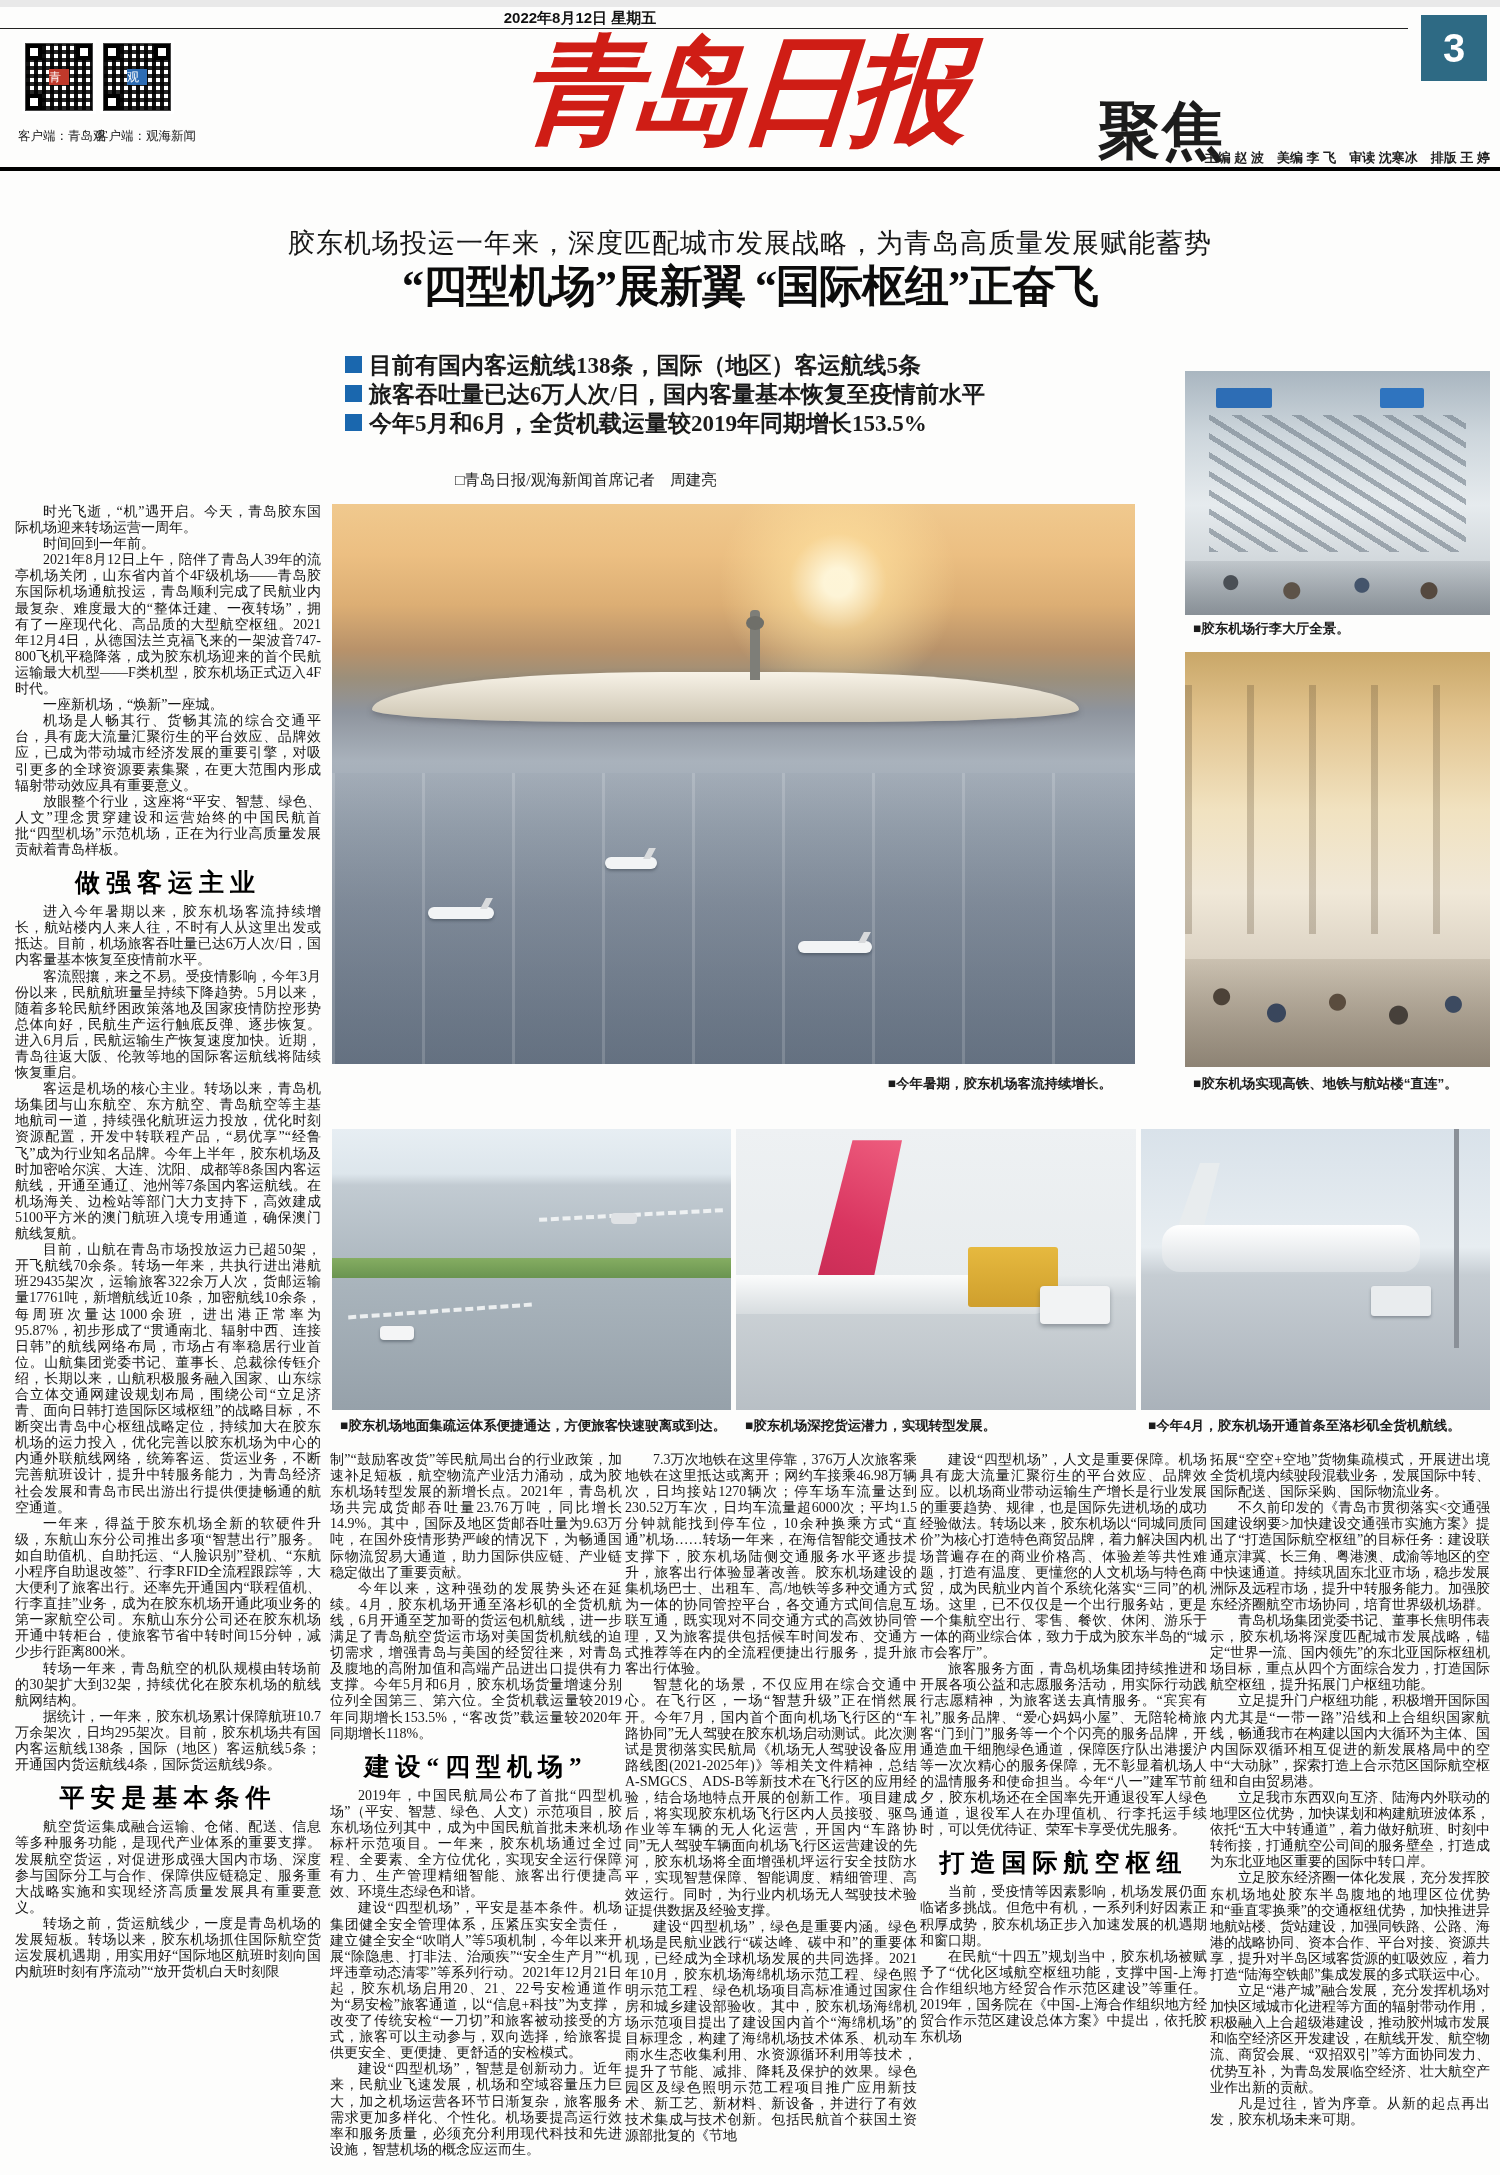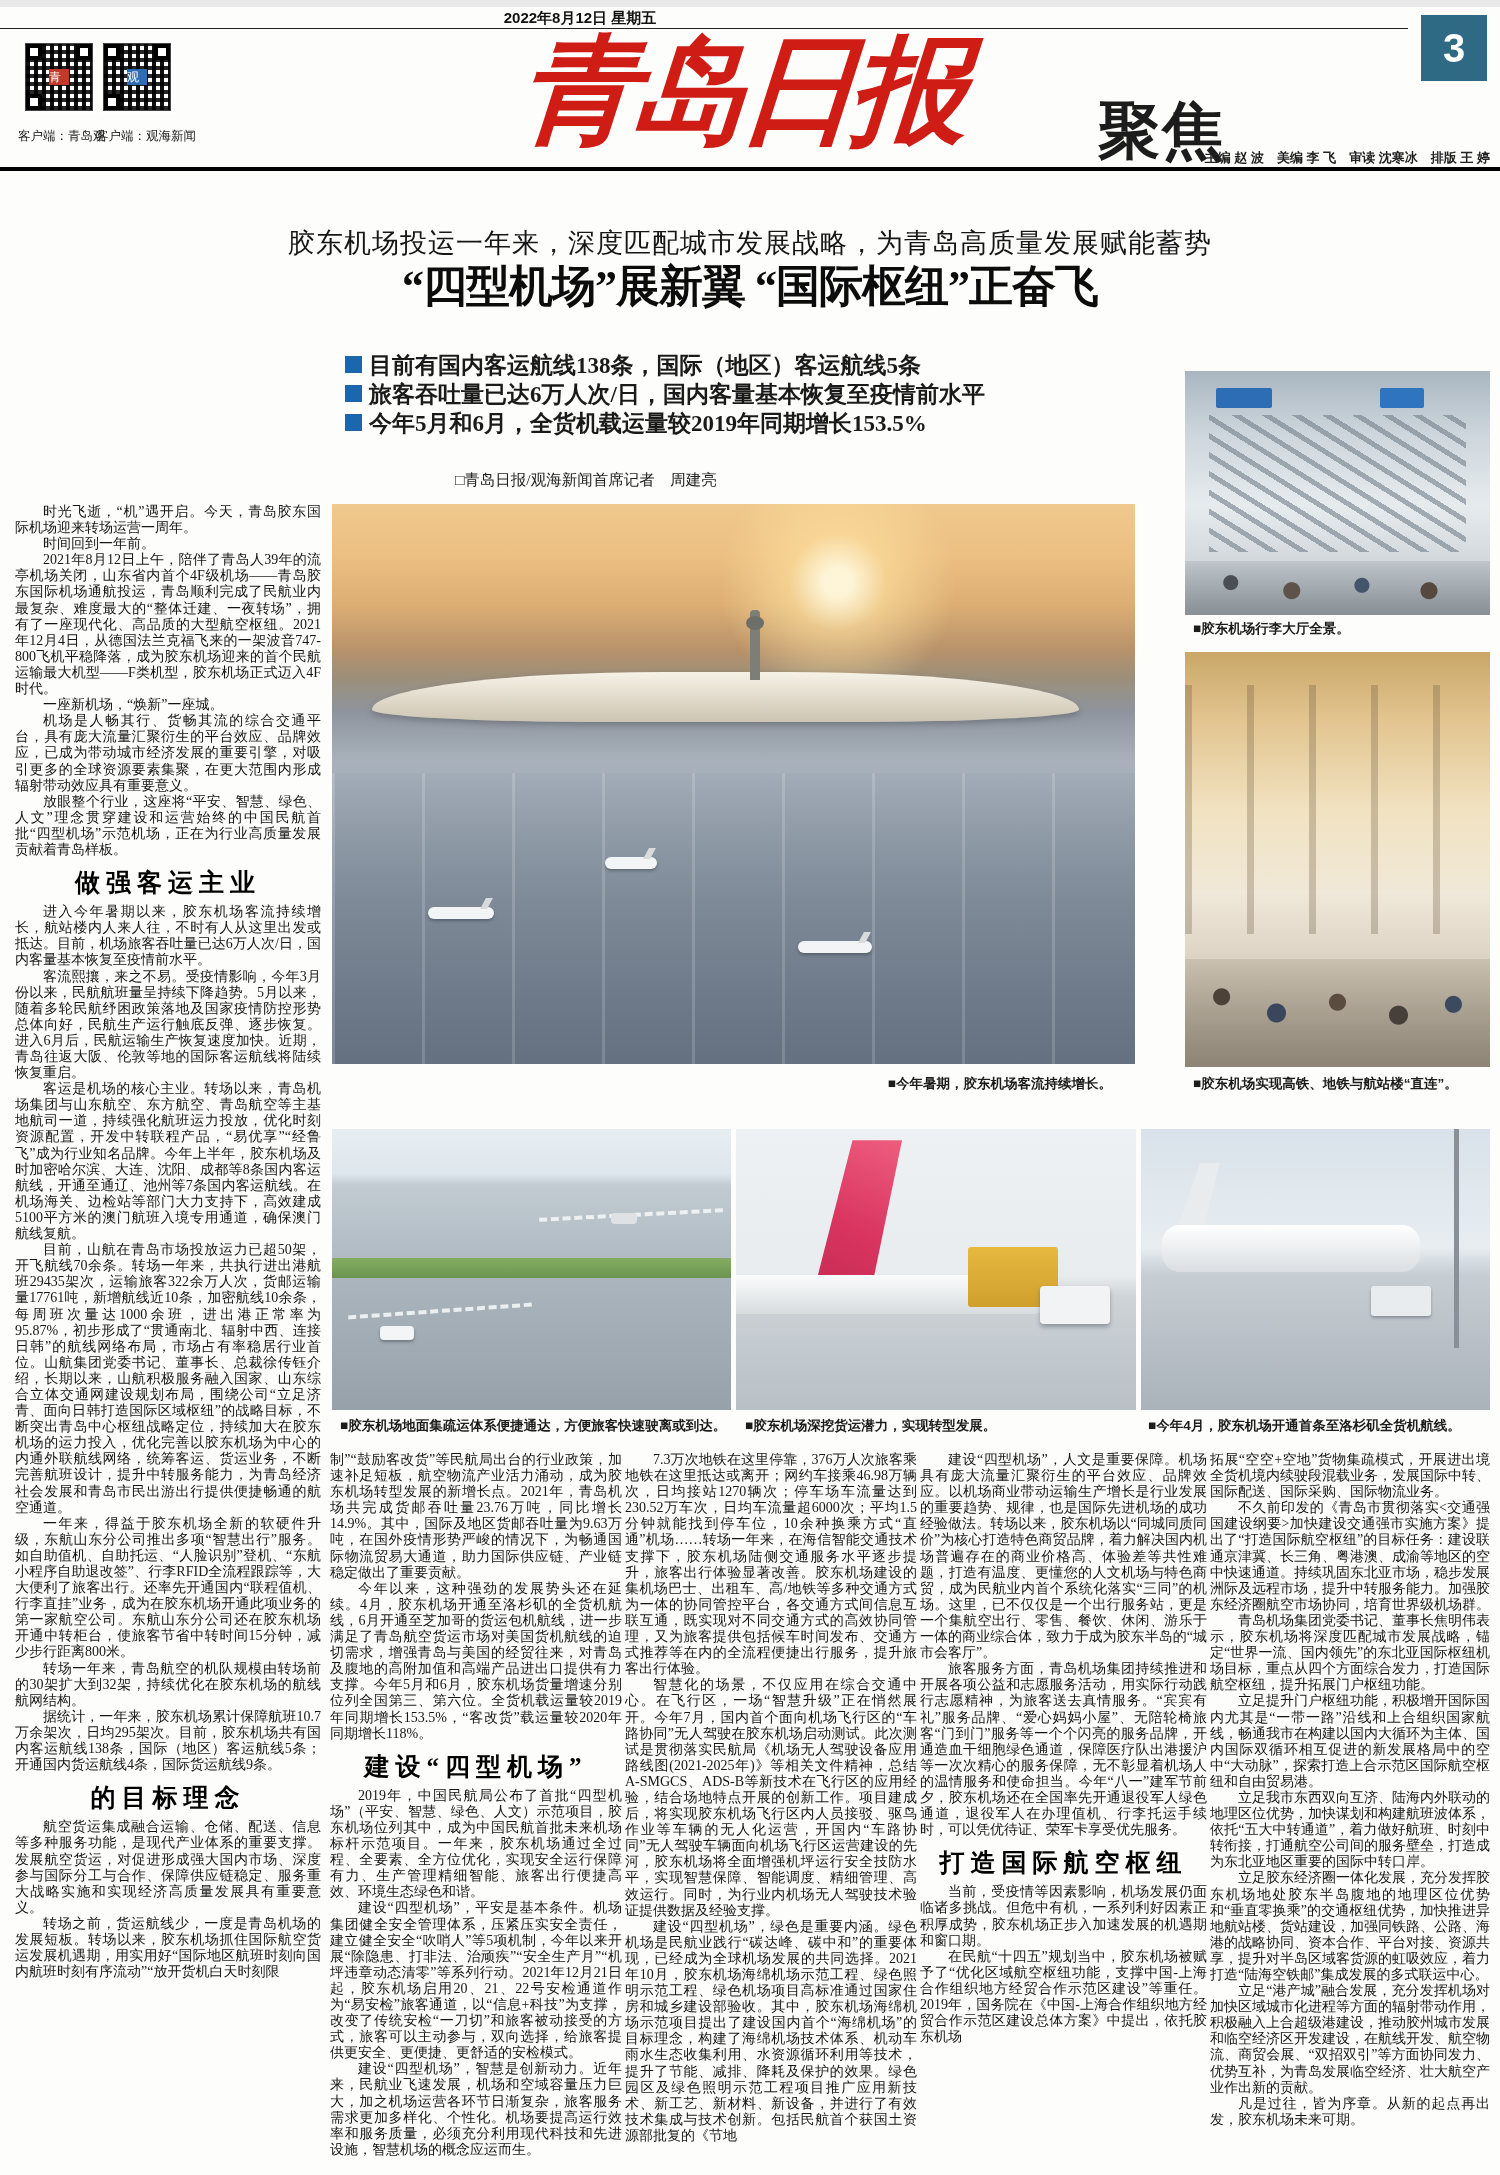--- a/index.html
+++ b/index.html
@@ -207,21 +207,21 @@
       <div class="para">机场是人畅其行、货畅其流的综合交通平台，具有庞大流量汇聚衍生的平台效应、品牌效应，已成为带动城市经济发展的重要引擎，对吸引更多的全球资源要素集聚，在更大范围内形成辐射带动效应具有重要意义。</div>
       <div class="para">放眼整个行业，这座将“平安、智慧、绿色、人文”理念贯穿建设和运营始终的中国民航首批“四型机场”示范机场，正在为行业高质量发展贡献着青岛样板。</div>
       <div class="col-head">做强客运主业</div>
       <div class="para">进入今年暑期以来，胶东机场客流持续增长，航站楼内人来人往，不时有人从这里出发或抵达。目前，机场旅客吞吐量已达6万人次/日，国内客量基本恢复至疫情前水平。</div>
       <div class="para">客流熙攘，来之不易。受疫情影响，今年3月份以来，民航航班量呈持续下降趋势。5月以来，随着多轮民航纾困政策落地及国家疫情防控形势总体向好，民航生产运行触底反弹、逐步恢复。进入6月后，民航运输生产恢复速度加快。近期，青岛往返大阪、伦敦等地的国际客运航线将陆续恢复重启。</div>
       <div class="para">客运是机场的核心主业。转场以来，青岛机场集团与山东航空、东方航空、青岛航空等主基地航司一道，持续强化航班运力投放，优化时刻资源配置，开发中转联程产品，“易优享”“经鲁飞”成为行业知名品牌。今年上半年，胶东机场及时加密哈尔滨、大连、沈阳、成都等8条国内客运航线，开通至通辽、池州等7条国内客运航线。在机场海关、边检站等部门大力支持下，高效建成5100平方米的澳门航班入境专用通道，确保澳门航线复航。</div>
       <div class="para">目前，山航在青岛市场投放运力已超50架，开飞航线70余条。转场一年来，共执行进出港航班29435架次，运输旅客322余万人次，货邮运输量17761吨，新增航线近10条，加密航线10余条，每周班次量达1000余班，进出港正常率为95.87%，初步形成了“贯通南北、辐射中西、连接日韩”的航线网络布局，市场占有率稳居行业首位。山航集团党委书记、董事长、总裁徐传钰介绍，长期以来，山航积极服务融入国家、山东综合立体交通网建设规划布局，围绕公司“立足济青、面向日韩打造国际区域枢纽”的战略目标，不断突出青岛中心枢纽战略定位，持续加大在胶东机场的运力投入，优化完善以胶东机场为中心的内通外联航线网络，统筹客运、货运业务，不断完善航班设计，提升中转服务能力，为青岛经济社会发展和青岛市民出游出行提供便捷畅通的航空通道。</div>
       <div class="para">一年来，得益于胶东机场全新的软硬件升级，东航山东分公司推出多项“智慧出行”服务。如自助值机、自助托运、“人脸识别”登机、“东航小程序自助退改签”、行李RFID全流程跟踪等，大大便利了旅客出行。还率先开通国内“联程值机、行李直挂”业务，成为在胶东机场开通此项业务的第一家航空公司。东航山东分公司还在胶东机场开通中转柜台，使旅客节省中转时间15分钟，减少步行距离800米。</div>
       <div class="para">转场一年来，青岛航空的机队规模由转场前的30架扩大到32架，持续优化在胶东机场的航线航网结构。</div>
       <div class="para">据统计，一年来，胶东机场累计保障航班10.7万余架次，日均295架次。目前，胶东机场共有国内客运航线138条，国际（地区）客运航线5条；开通国内货运航线4条，国际货运航线9条。</div>
-      <div class="col-head">的目标理念</div>
+      <div class="col-head">平安是基本条件</div>
       <div class="para">航空货运集成融合运输、仓储、配送、信息等多种服务功能，是现代产业体系的重要支撑。发展航空货运，对促进形成强大国内市场、深度参与国际分工与合作、保障供应链稳定、服务重大战略实施和实现经济高质量发展具有重要意义。</div>
       <div class="para">转场之前，货运航线少，一度是青岛机场的发展短板。转场以来，胶东机场抓住国际航空货运发展机遇期，用实用好“国际地区航班时刻向国内航班时刻有序流动”“放开货机白天时刻限</div>
     </div>
   <div class="abs textcol" id="col2">
       <div class="para noindent">制”“鼓励客改货”等民航局出台的行业政策，加速补足短板，航空物流产业活力涌动，成为胶东机场转型发展的新增长点。2021年，青岛机场共完成货邮吞吐量23.76万吨，同比增长14.9%。其中，国际及地区货邮吞吐量为9.63万吨，在国外疫情形势严峻的情况下，为畅通国际物流贸易大通道，助力国际供应链、产业链稳定做出了重要贡献。</div>
       <div class="para">今年以来，这种强劲的发展势头还在延续。4月，胶东机场开通至洛杉矶的全货机航线，6月开通至芝加哥的货运包机航线，进一步满足了青岛航空货运市场对美国货机航线的迫切需求，增强青岛与美国的经贸往来，对青岛及腹地的高附加值和高端产品进出口提供有力支撑。今年5月和6月，胶东机场货量增速分别位列全国第三、第六位。全货机载运量较2019年同期增长153.5%，“客改货”载运量较2020年同期增长118%。</div>
       <div class="col-head">建设“四型机场”</div>
       <div class="para">2019年，中国民航局公布了首批“四型机场”（平安、智慧、绿色、人文）示范项目，胶东机场位列其中，成为中国民航首批未来机场标杆示范项目。一年来，胶东机场通过全过程、全要素、全方位优化，实现安全运行保障有力、生产管理精细智能、旅客出行便捷高效、环境生态绿色和谐。</div>
       <div class="para">建设“四型机场”，平安是基本条件。机场集团健全安全管理体系，压紧压实安全责任，建立健全安全“吹哨人”等5项机制，今年以来开展“除隐患、打非法、治顽疾”“安全生产月”“机坪违章动态清零”等系列行动。2021年12月21日起，胶东机场启用20、21、22号安检通道作为“易安检”旅客通道，以“信息+科技”为支撑，改变了传统安检“一刀切”和旅客被动接受的方式，旅客可以主动参与，双向选择，给旅客提供更安全、更便捷、更舒适的安检模式。</div>
       <div class="para">建设“四型机场”，智慧是创新动力。近年来，民航业飞速发展，机场和空域容量压力巨大，加之机场运营各环节日渐复杂，旅客服务需求更加多样化、个性化。机场要提高运行效率和服务质量，必须充分利用现代科技和先进设施，智慧机场的概念应运而生。</div>

